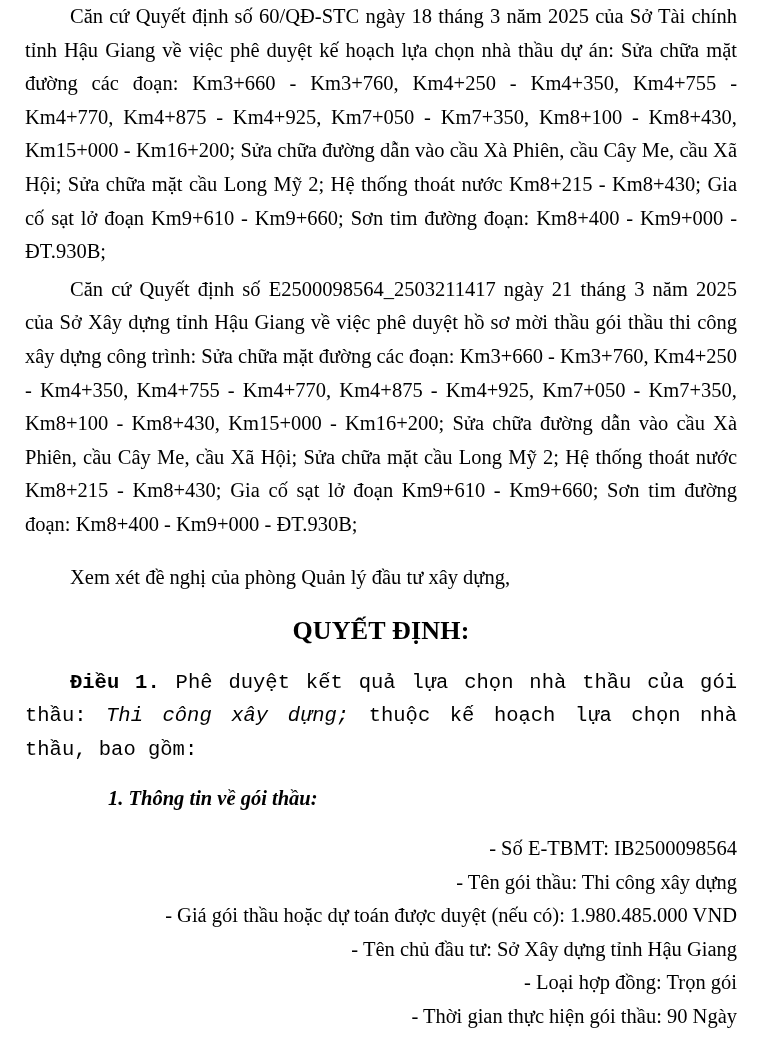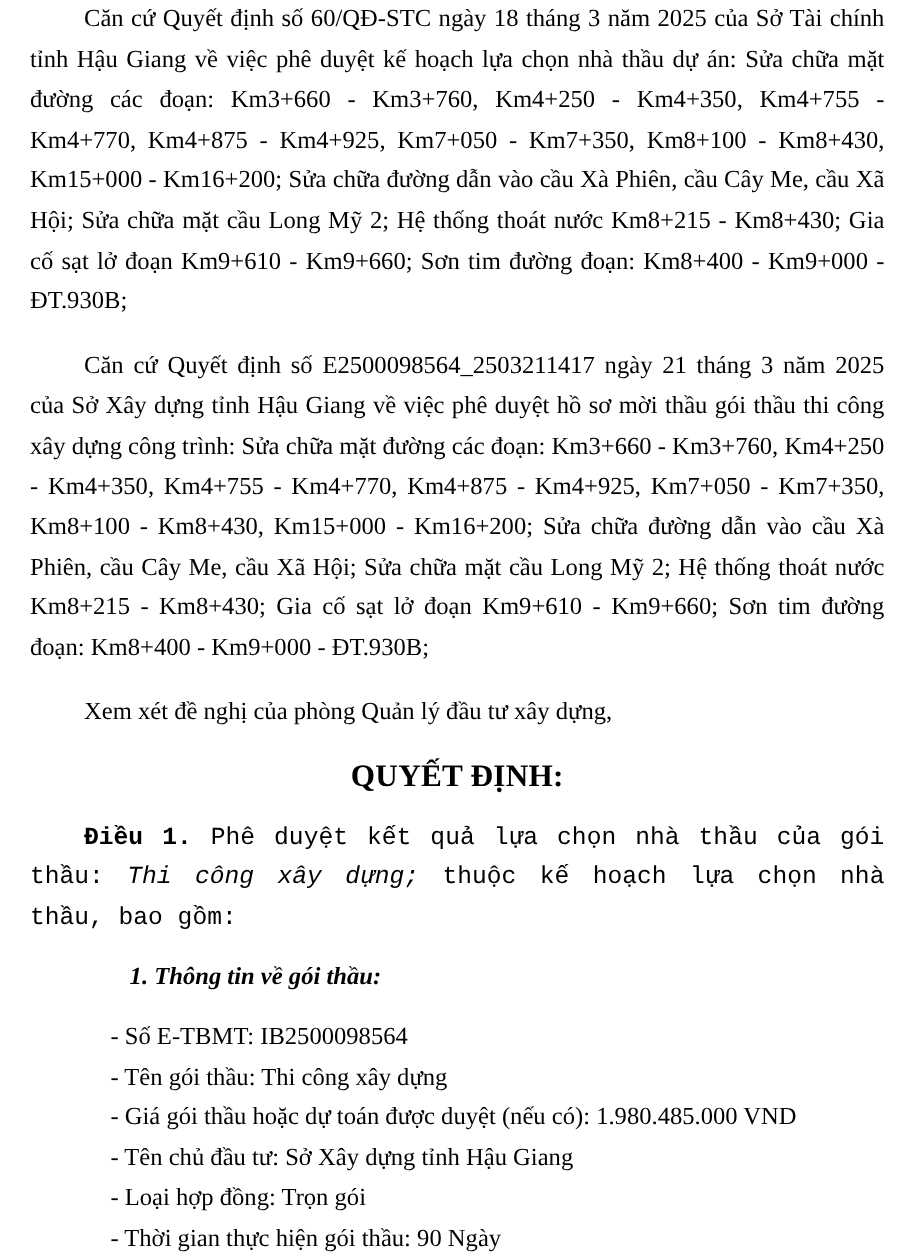--- a/index.html
+++ b/index.html
@@ -33,21 +33,21 @@
   
   p.para {
     margin: 0;
     padding: 0;
     text-align: justify;
     text-justify: inter-word;
     text-indent: 45px;
     hyphens: none;
   }
   p.para + p.para {
-    margin-top: 20px;
+    margin-top: 4px;
   }
 
   
   p.consider {
     margin: 19px 0 0 0;
     text-indent: 45px;
     text-align: left;
   }
   p.consider .ital {
   }
@@ -84,21 +84,21 @@
     font-style: italic;
   }
   .sub-heading.second {
     padding-left: 67px;
   }
 
   
   .bullet {
     margin: 0;
     padding-left: 67px;
-    text-align: left;
+    text-align: right;
     white-space: nowrap;
   }
 </style>
 </head>
 <body>
 
 <div class="page">
 
   <div class="body-block">
 

